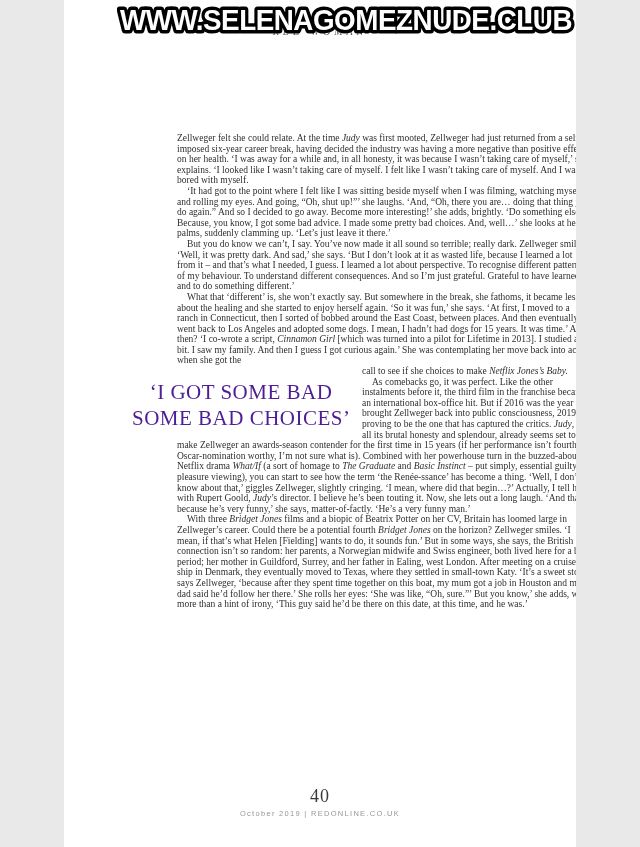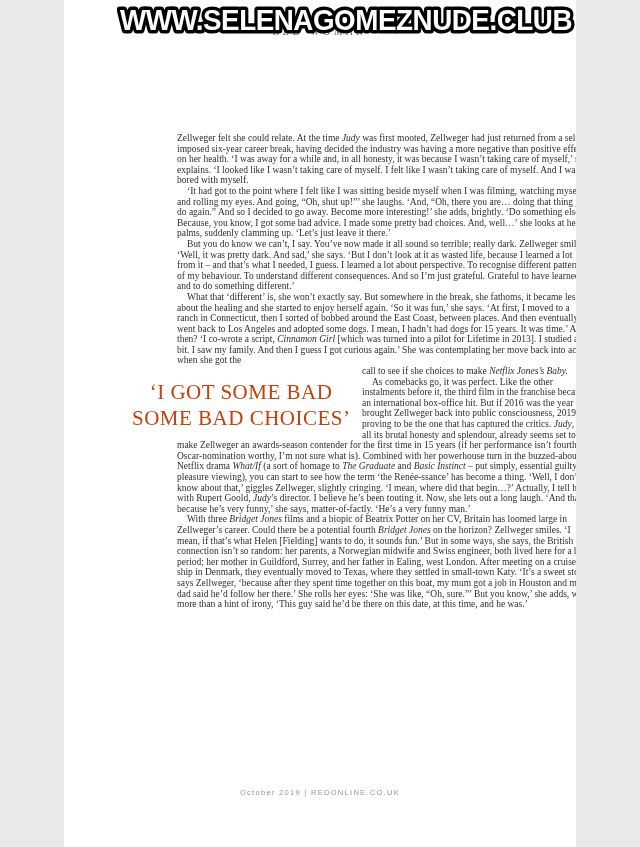--- a/index.html
+++ b/index.html
@@ -65,21 +65,21 @@
   .pull-quote {
     float: left;
     width: 218px;
     margin: 0 12px 6px -45px;
     padding-top: 13px;
     text-align: center;
     font-family: "Liberation Serif", serif;
     font-size: 21px;
     line-height: 26px;
     letter-spacing: 0.5px;
-    color: #c2410c;
+    color: #4c1d95;
   }
   .pull-quote .pq-line { display: block; white-space: nowrap; }
 
   
   .footer {
     position: absolute;
     top: 786px;
     left: 0;
     right: 0;
     text-align: center;
@@ -133,16 +133,17 @@
         </div>
     </div>
 
     <div>
         <p class="para indent"><span>With three </span><i>Bridget Jones</i><span> films and a biopic of Beatrix Potter on her CV, Britain has loomed large in Zellweger’s career. Could there be a potential fourth </span><i>Bridget Jones</i><span> on the horizon? Zellweger smiles. ‘I mean, if that’s what Helen [Fielding] wants to do, it sounds fun.’ But in some ways, she says, the British connection isn’t so random: her parents, a Norwegian midwife and Swiss engineer, both lived here for a brief period; her mother in Guildford, Surrey, and her father in Ealing, west London. After meeting on a cruise ship in Denmark, they eventually moved to Texas, where they settled in small-town Katy. ‘It’s a sweet story,’ says Zellweger, ‘because after they spent time together on this boat, my mum got a job in Houston and my dad said he’d follow her there.’ She rolls her eyes: ‘She was like, “Oh, sure.”’ But you know,’ she adds, with more than a hint of irony, ‘This guy said he’d be there on this date, at this time, and he was.’</span></p>
       </div>
 
   </div>
 
   <div class="footer">
+    <div class="page-number">40</div>
     <div class="footer-credit">October 2019 | REDONLINE.CO.UK</div>
   </div>
 
 </div>
 
 </body></html>

